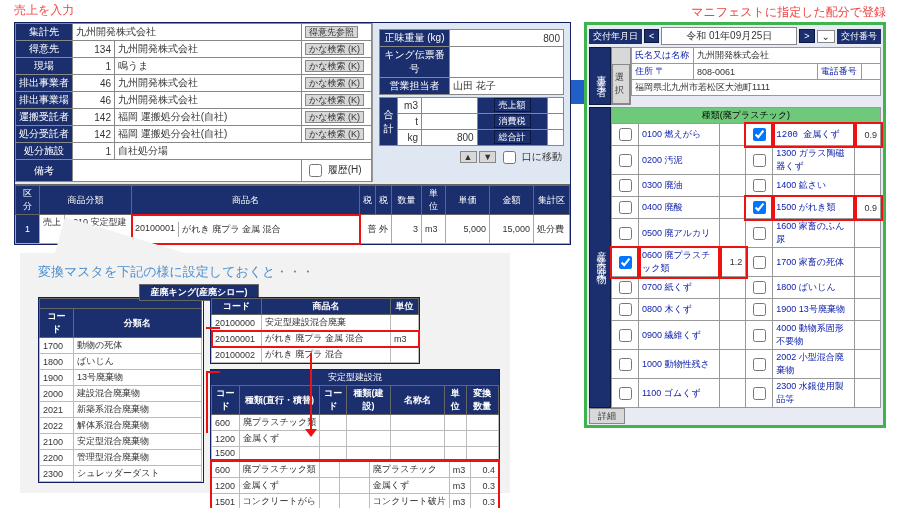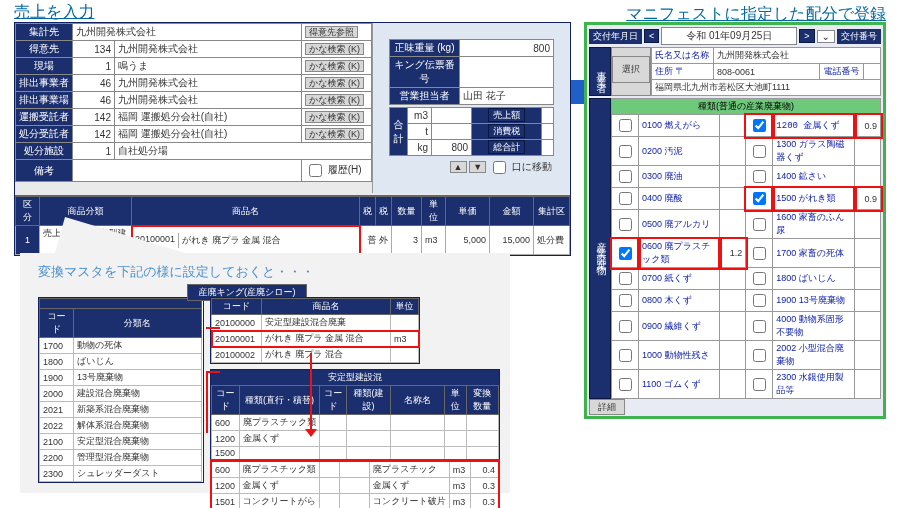--- a/index.html
+++ b/index.html
@@ -7,24 +7,23 @@
     margin: 0;
     font-family: "MS Gothic", "Meiryo", sans-serif;
     font-size: 10px;
     background: #fff;
     width: 900px;
     height: 508px;
     position: relative;
     color: #333;
   }
   .caption {
-    font-size: 16px;
-    color: #0369a1;
+    font-size: 12px;
+    color: #ef4444;
     position: absolute;
-    text-decoration: underline;
   }
   
   #sales-panel {
     position: absolute;
     left: 14px; top: 22px;
     width: 557px;
     border: 1px solid #102060;
     background: #eaeaea;
   }
   .grid-top { display: flex; }
@@ -40,21 +39,21 @@
   }
   table.hdr th {
     background: #1b2f6e;
     color: #fff;
     font-weight: normal;
     text-align: center;
     width: 56px;
   }
   .btn-look { background:#d8d8d8; border:1px solid #888; font-size:9px; padding:0 3px; }
   .num { text-align:right; }
-  .sum-box { padding:16px; }
+  .sum-box { padding:6px; }
   .sum-box table { width:100%; border-collapse:collapse; }
   .sum-box th { background:#1b2f6e; color:#fff; font-weight:normal; border:1px solid #888; padding:1px 3px; width:70px; }
   .sum-box td { background:#fff; border:1px solid #888; padding:1px 3px; text-align:right; }
   .dark-btn { background:#1b2f6e; color:#fff; font-size:9px; padding:1px 4px; border:1px solid #0a1840; }
   .chk { vertical-align:middle; }
   
   .detail { border-top:1px solid #666; margin-top:2px; }
   .detail table { border-collapse:collapse; width:100%; }
   .detail th { background:#1b2f6e; color:#fff; font-weight:normal; border:1px solid #666; padding:1px 3px; font-size:9px; }
   .detail td { background:#fff; border:1px solid #aaa; padding:1px 3px; font-size:9px; }
@@ -73,21 +72,21 @@
     left:35px; top:-36px;
     width:0; height:0;
     border-left:10px solid transparent;
     border-right:120px solid transparent;
     border-bottom:36px solid #f2f2f2;
   }
   .callout-caption { font-size:13px; color:#4a90d0; margin-bottom:8px; }
   .mini-panel { border:1px solid #102060; background:#fff; font-size:9px; position:absolute; }
   .mini-panel .title { background:#1b2f6e; color:#fff; text-align:center; padding:1px 0; }
   .mini-panel table { border-collapse:collapse; width:100%; }
-  .mini-panel th { background:#1b2f6e; color:#fff; font-weight:normal; border:1px solid #666; padding:1px 3px;margin-left:48px; }
+  .mini-panel th { background:#1b2f6e; color:#fff; font-weight:bold; border:1px solid #666; padding:1px 3px; }
   .mini-panel td { border:1px solid #bbb; padding:1px 3px; white-space:nowrap; }
   .sel-row td { background:#bfe3ee; }
   
   .v-arrow, .h-arrow { position:absolute; background:#e11; }
   .v-arrow::after, .h-arrow::after {
     content:""; position:absolute; width:0; height:0;
   }
   
   #manifest-panel {
     position:absolute;
@@ -457,21 +456,21 @@
   <div class="mani-top">
     <span class="mani-lbl">交付年月日</span>
     <span class="nav-btn">&lt;</span>
     <span class="mani-field" style="text-align:center">令和 01年09月25日</span>
     <span class="nav-btn">&gt;</span>
     <span style="border:1px solid #888;background:#fff;padding:0 4px">⌄</span>
     <span class="mani-lbl">交付番号</span>
   </div>
   <div class="mani-grid">
     <div class="mani-side">事業者</div>
-    <div style="width:40px;background:#d8d8d8;border:1px solid #888;text-align:center;padding-top:8px">
+    <div style="width:20px;background:#d8d8d8;border:1px solid #888;text-align:left;padding-top:16px">
       <div class="btn-look" style="padding:6px 2px">選択</div>
     </div>
     <div class="mani-body">
       <table>
         <tbody>
             <tr>
           <td style="width:62px;color:#12a">氏名又は名称</td>
           <td colspan="3">九州開発株式会社</td>
         </tr>
         <tr>
@@ -486,21 +485,21 @@
       </tbody>
         </table>
     </div>
   </div>
   <div class="mani-grid" style="margin-top:2px">
     <div class="mani-side">産業廃棄物</div>
     <div class="mani-body">
       <table>
         <tbody>
             <tr>
-              <td colspan="8" class="grn-header">種類(普通の産業廃棄物)</td>
+              <td colspan="8" class="grn-header">種類(廃プラスチック)</td>
             </tr>
         </tbody>
           <tbody id="mani-waste-body">
             <tr>
               <td class="chk-cell"><input type="checkbox" style=""></td>
               <td style="color:#12a">0100 燃えがら</td>
               <td class="val-cell"></td>
               <td class="chk-cell" style="outline: rgb(238, 17, 17) solid 2px;"><input type="checkbox" checked="" style=""></td>
               <td style="color: rgb(17, 34, 170); outline: rgb(238, 17, 17) solid 2px; font-family: Liberation Mono, monospace;">1200 金属くず</td>
               <td class="val-cell" style="outline: rgb(238, 17, 17) solid 2px;">0.9</td>

